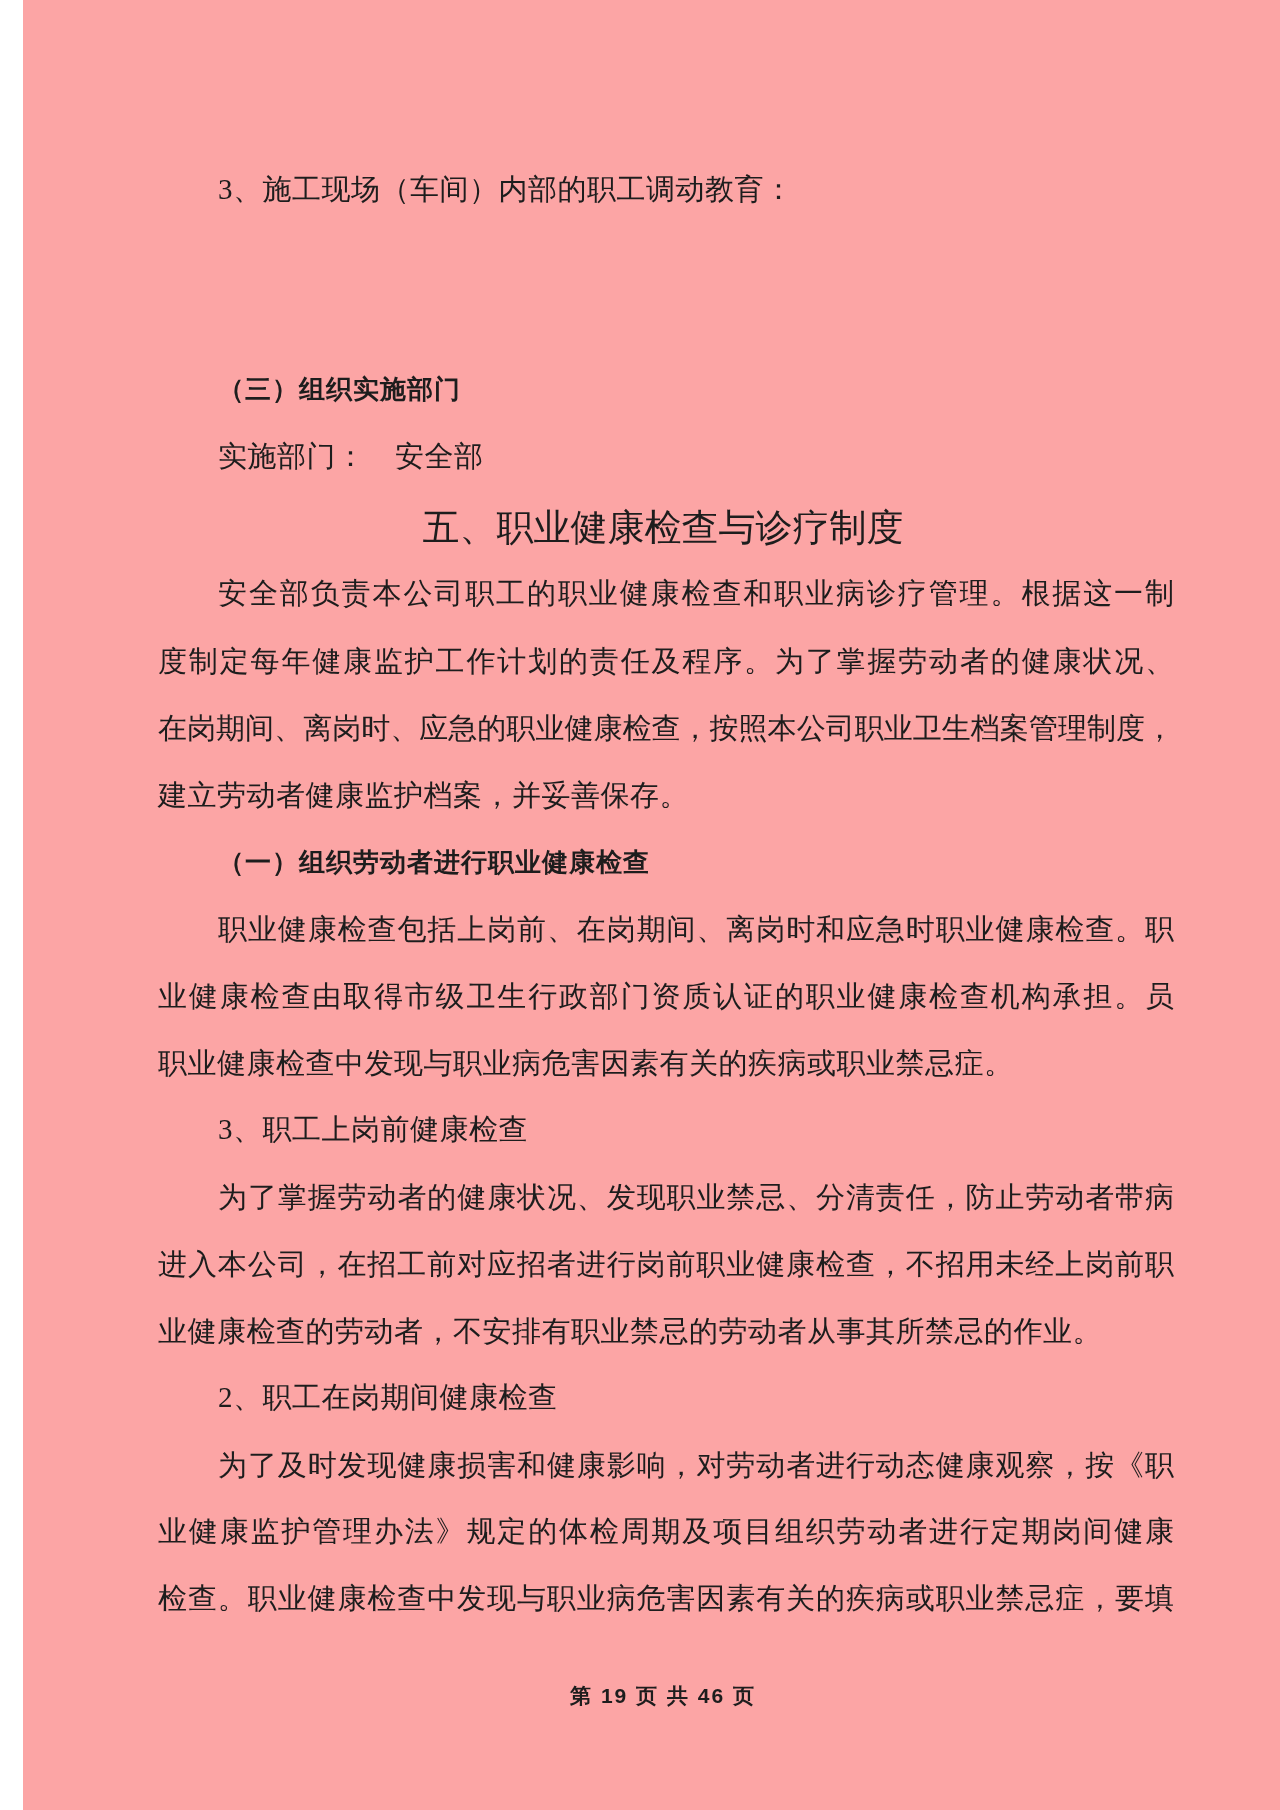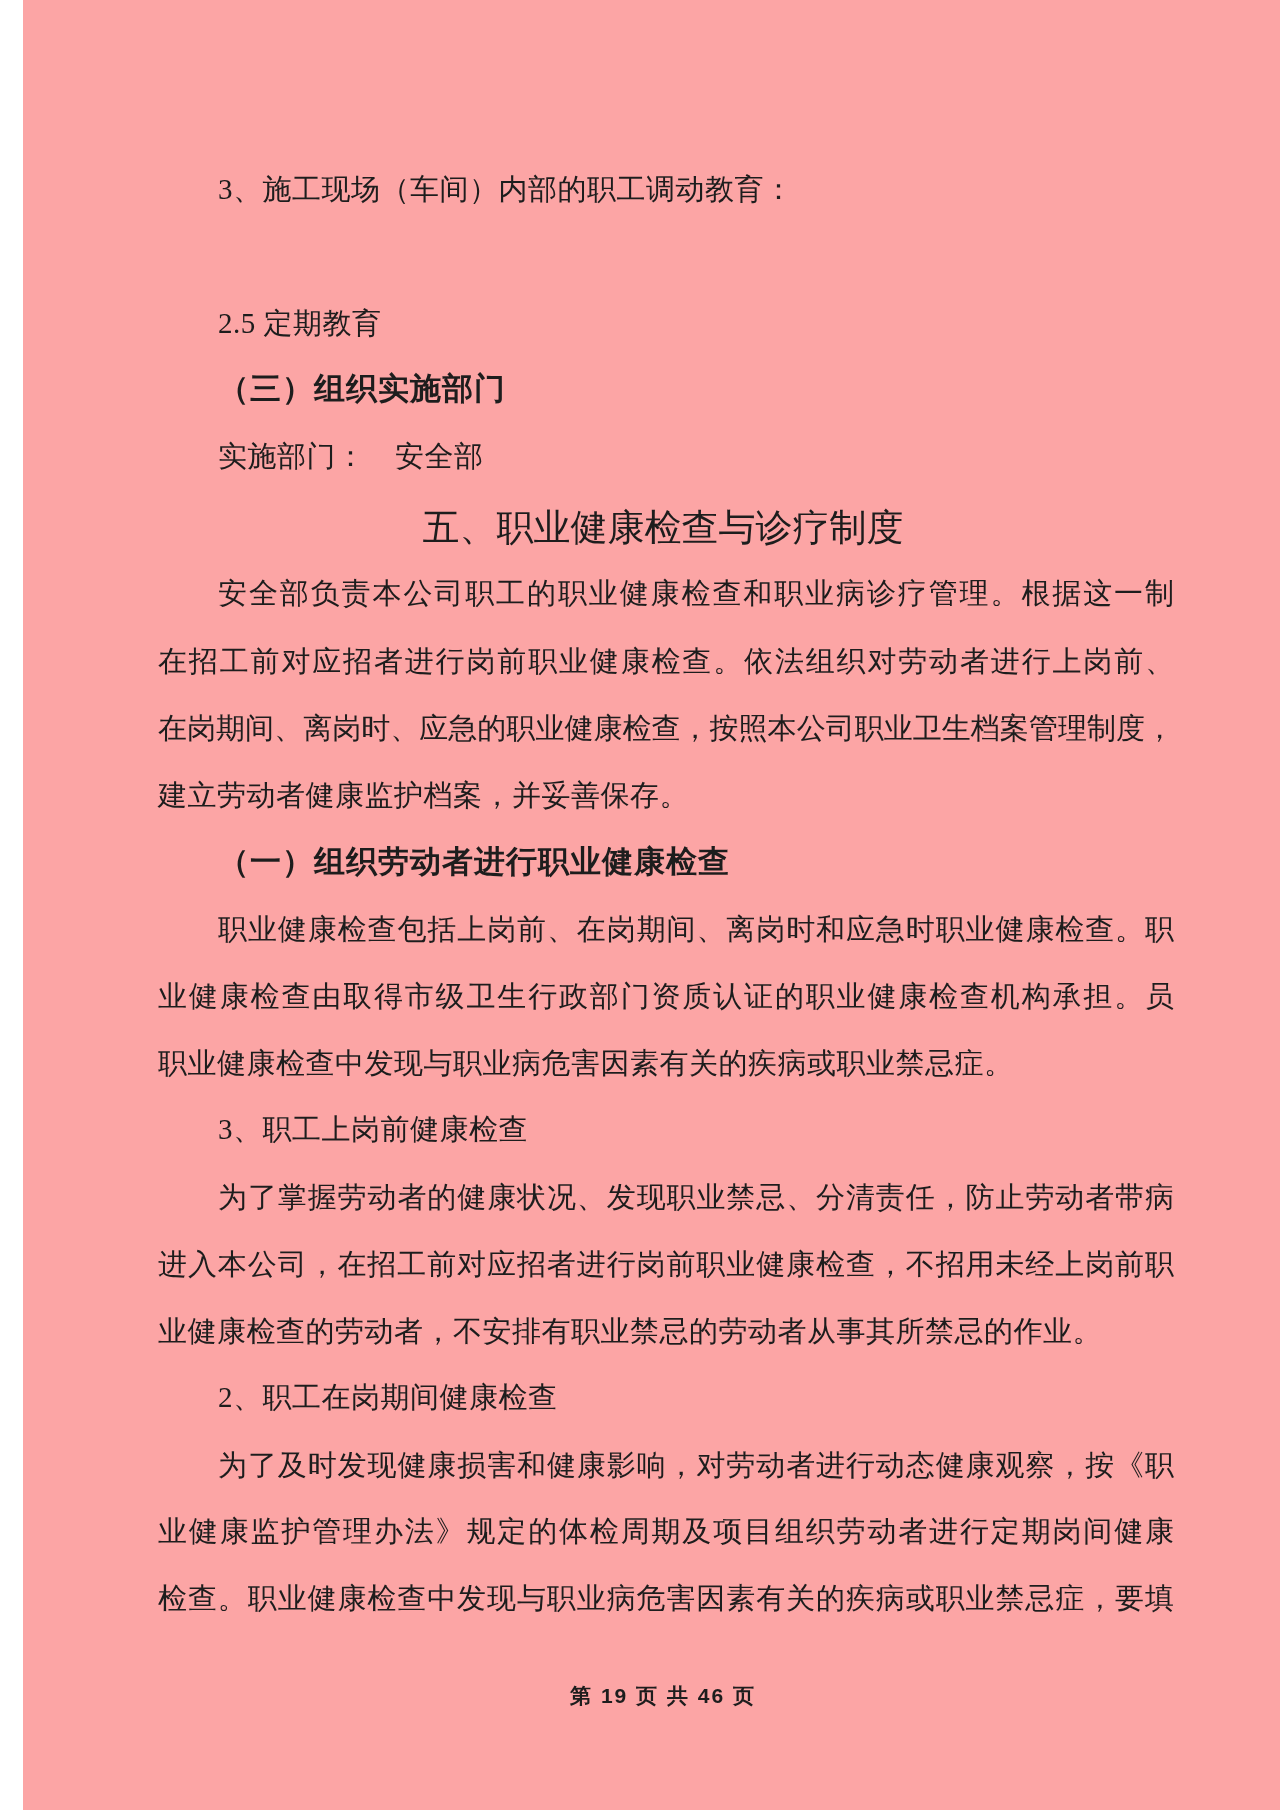--- a/index.html
+++ b/index.html
@@ -31,21 +31,21 @@
     text-indent: 60px;
   }
   .full {
     letter-spacing: 0;
     text-align: justify;
     text-align-last: justify;
   }
   .h2 {
     font-family: "Liberation Sans", "DejaVu Sans", sans-serif;
     font-weight: 700;
-    font-size: 31px;
+    font-size: 26px;
     letter-spacing: 1px;
   }
   .h1 {
     left: 0;
     width: 1280px;
     text-align: left;
     text-align-last: center;
     font-family: "Liberation Sans", "DejaVu Sans", sans-serif;
     font-weight: 400;
     font-size: 37px;
@@ -66,29 +66,28 @@
     line-height: 30px;
     letter-spacing: 2px;
   }
 </style>
 </head>
 <body>
 
 <div class="page">
 
   <div class="line indent" style="top:168px">3、施工现场（车间）内部的职工调动教育：</div>
-  <div class="line indent" style="top:302px">2.5 定期教育</div>
 
   <div class="line indent h2" style="top:368px">（三）组织实施部门</div>
   <div class="line indent" style="top:435px">实施部门：　安全部</div>
 
   <div class="line h1" style="top:504px">五、职业健康检查与诊疗制度</div>
 
   <div class="line indent full" style="top:572px">安全部负责本公司职工的职业健康检查和职业病诊疗管理。根据这一制</div>
-  <div class="line full" style="top:640px">在招工前对应招者进行岗前职业健康检查。依法组织对劳动者进行上岗前、</div>
+  <div class="line full" style="top:640px">度制定每年健康监护工作计划的责任及程序。为了掌握劳动者的健康状况、</div>
   <div class="line full" style="top:707px">在岗期间、离岗时、应急的职业健康检查，按照本公司职业卫生档案管理制度，</div>
   <div class="line" style="top:774px">建立劳动者健康监护档案，并妥善保存。</div>
 
   <div class="line indent h2" style="top:841px">（一）组织劳动者进行职业健康检查</div>
 
   <div class="line indent full" style="top:908px">职业健康检查包括上岗前、在岗期间、离岗时和应急时职业健康检查。职</div>
   <div class="line full" style="top:975px">业健康检查由取得市级卫生行政部门资质认证的职业健康检查机构承担。员</div>
   <div class="line" style="top:1042px">职业健康检查中发现与职业病危害因素有关的疾病或职业禁忌症。</div>
 
   <div class="line indent" style="top:1108px">3、职工上岗前健康检查</div>

